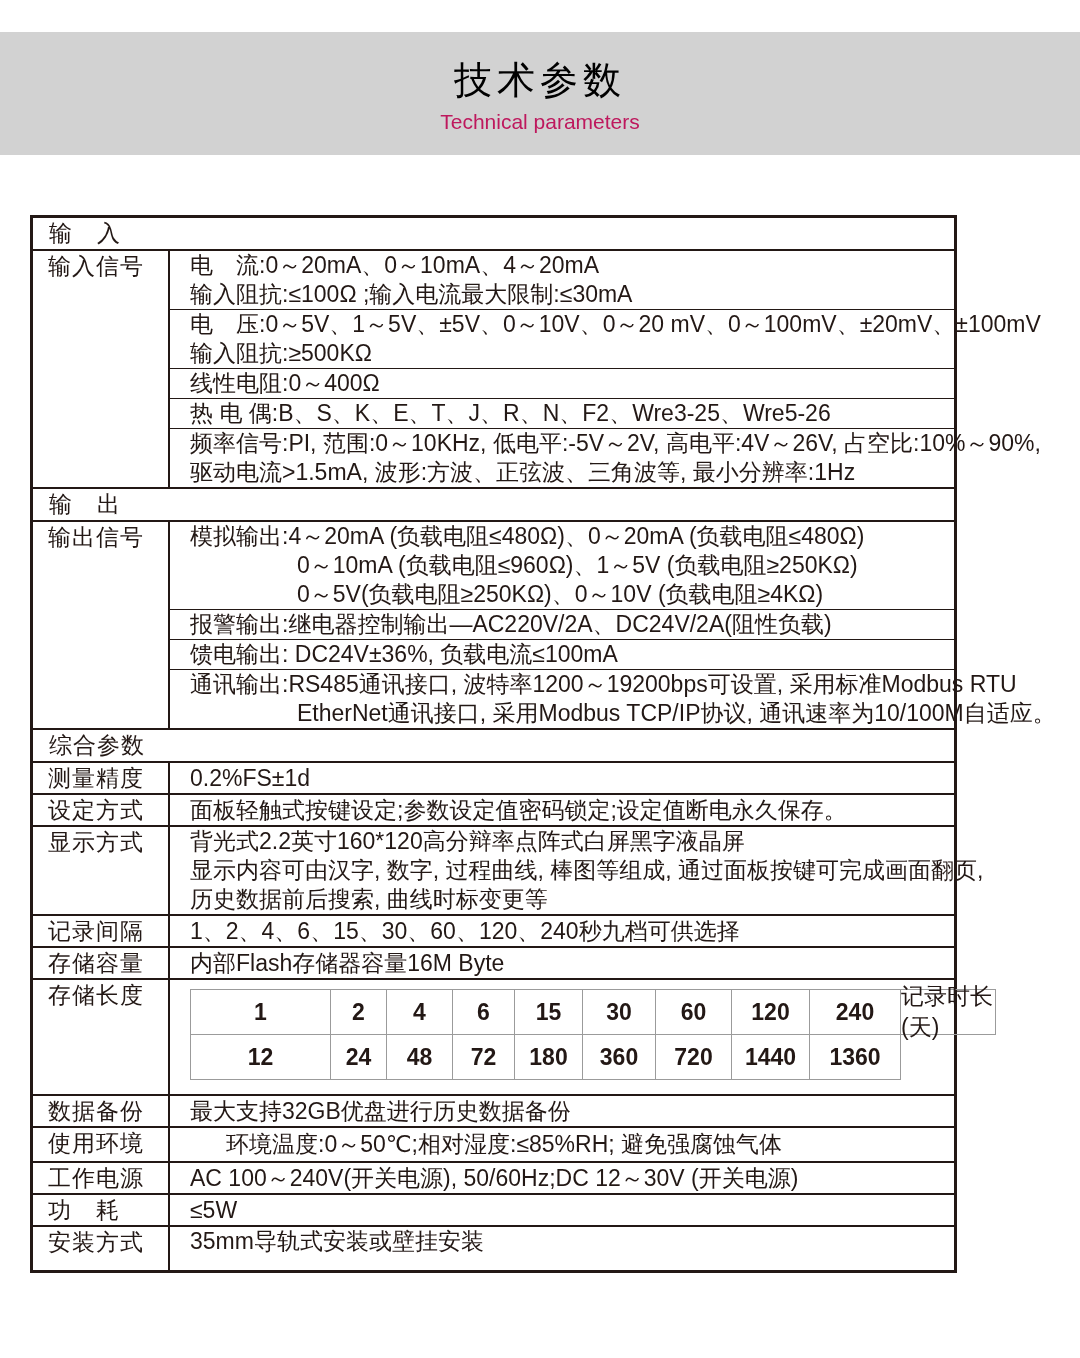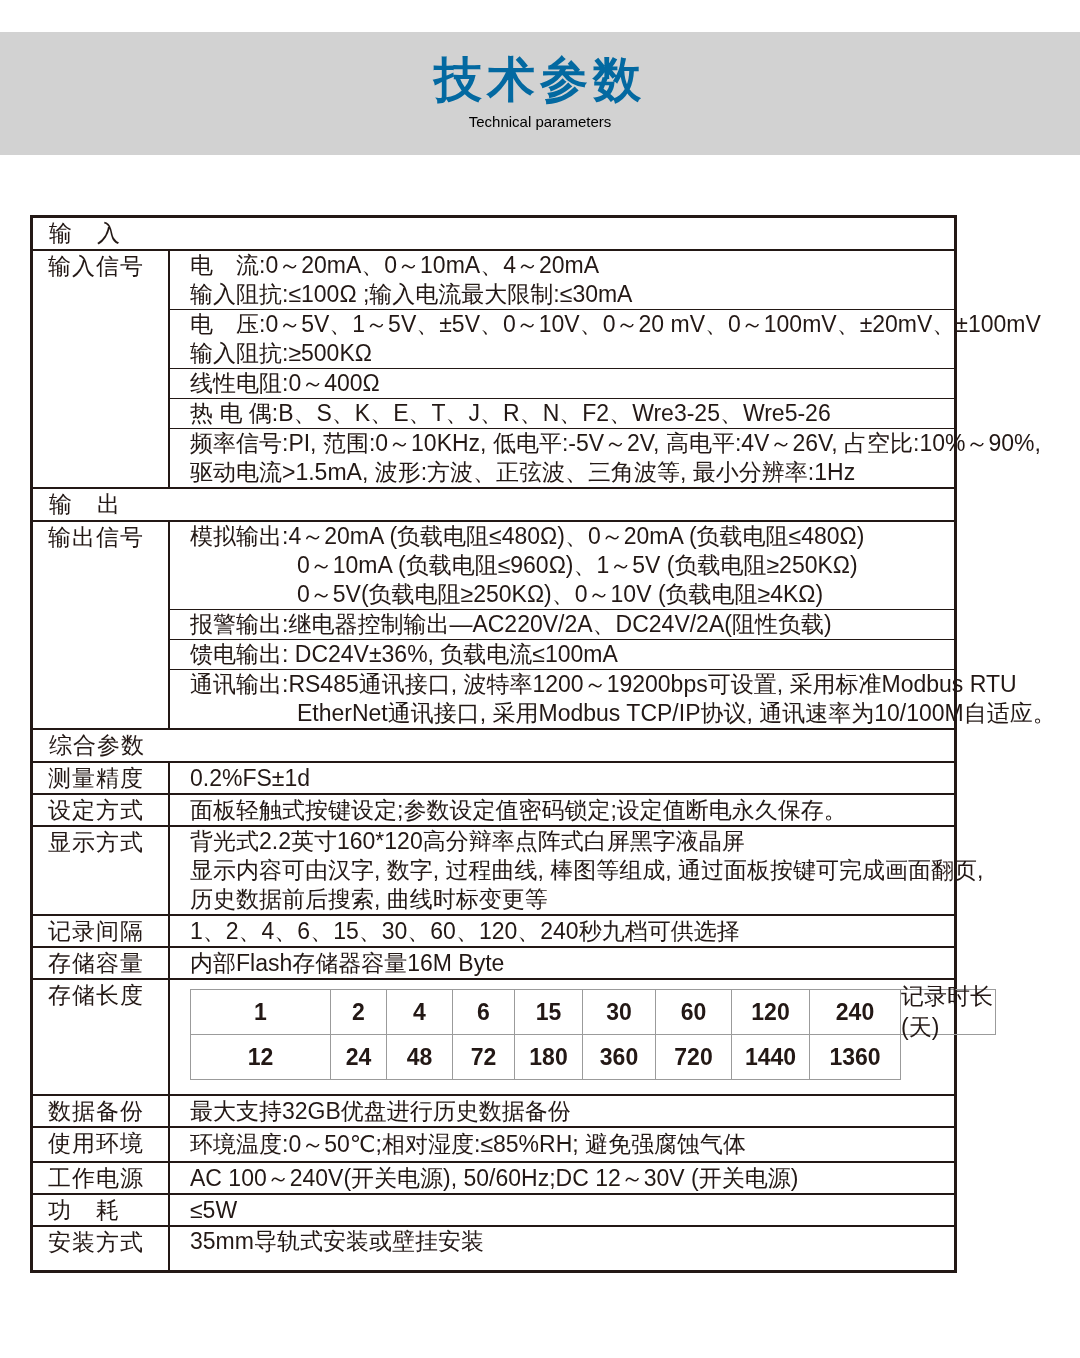--- a/index.html
+++ b/index.html
@@ -7,22 +7,22 @@
     width:1080px;height:1358px;position:relative;overflow:hidden;
     font-family:"Liberation Sans","DejaVu Sans",sans-serif;
     color:#231815;
     -webkit-font-smoothing:antialiased;
   }
   
   .header-band{
     margin-top:32px;height:123px;width:1080px;background:#d2d2d2;
     display:flex;flex-direction:column;align-items:center;justify-content:center;
   }
-  .page-title{font-size:48px;font-weight:bold;letter-spacing:5px;line-height:54px;color:#0369a1;}
-  .page-subtitle{font-size:15px;line-height:25px;margin-top:2px;color:#000000;}
+  .page-title{font-size:38px;font-weight:normal;letter-spacing:5px;line-height:54px;color:#000000;}
+  .page-subtitle{font-size:21px;line-height:25px;margin-top:2px;color:#be185d;}
   
   .spec-table{
     margin:60px 30px 0 30px;width:927px;box-sizing:border-box;
     border:3px solid #231815;
     font-size:23px;
   }
   .row{display:flex;border-top:2px solid #231815;align-items:stretch;}
   .row:first-child{border-top:none;}
   .row.section{min-height:31px;align-items:center;}
   .section-label{padding-left:16px;letter-spacing:1px;line-height:29px;}
@@ -31,21 +31,21 @@
     border-right:2px solid #231815;
     padding:1px 0 0 15px;line-height:29px;letter-spacing:1px;
   }
   .value-col{flex:1;display:flex;flex-direction:column;min-width:0;}
   .sub{padding-left:20px;}
   .sub + .sub{border-top:1.5px solid #231815;}
   .line{line-height:29px;white-space:nowrap;}
   .line.cont{padding-left:107px;}
   .row.simple{min-height:30px;}
   .row.simple .value-col{justify-content:center;}
-  .row.tall{min-height:33px;}
+  .row.tall{min-height:33px;gap:36px;}
   .row.last{min-height:43px;}
   .row.last .value-col{justify-content:flex-start;}
   
   .inner-wrap{padding:9px 0 14px 20px;}
   .inner-table{
     display:grid;
     grid-template-columns:140px 56px 66px 62px 68px 73px 76px 78px 91px 95px;
     border-top:1px solid #9b9b9b;border-left:1px solid #9b9b9b;
     width:max-content;
   }

